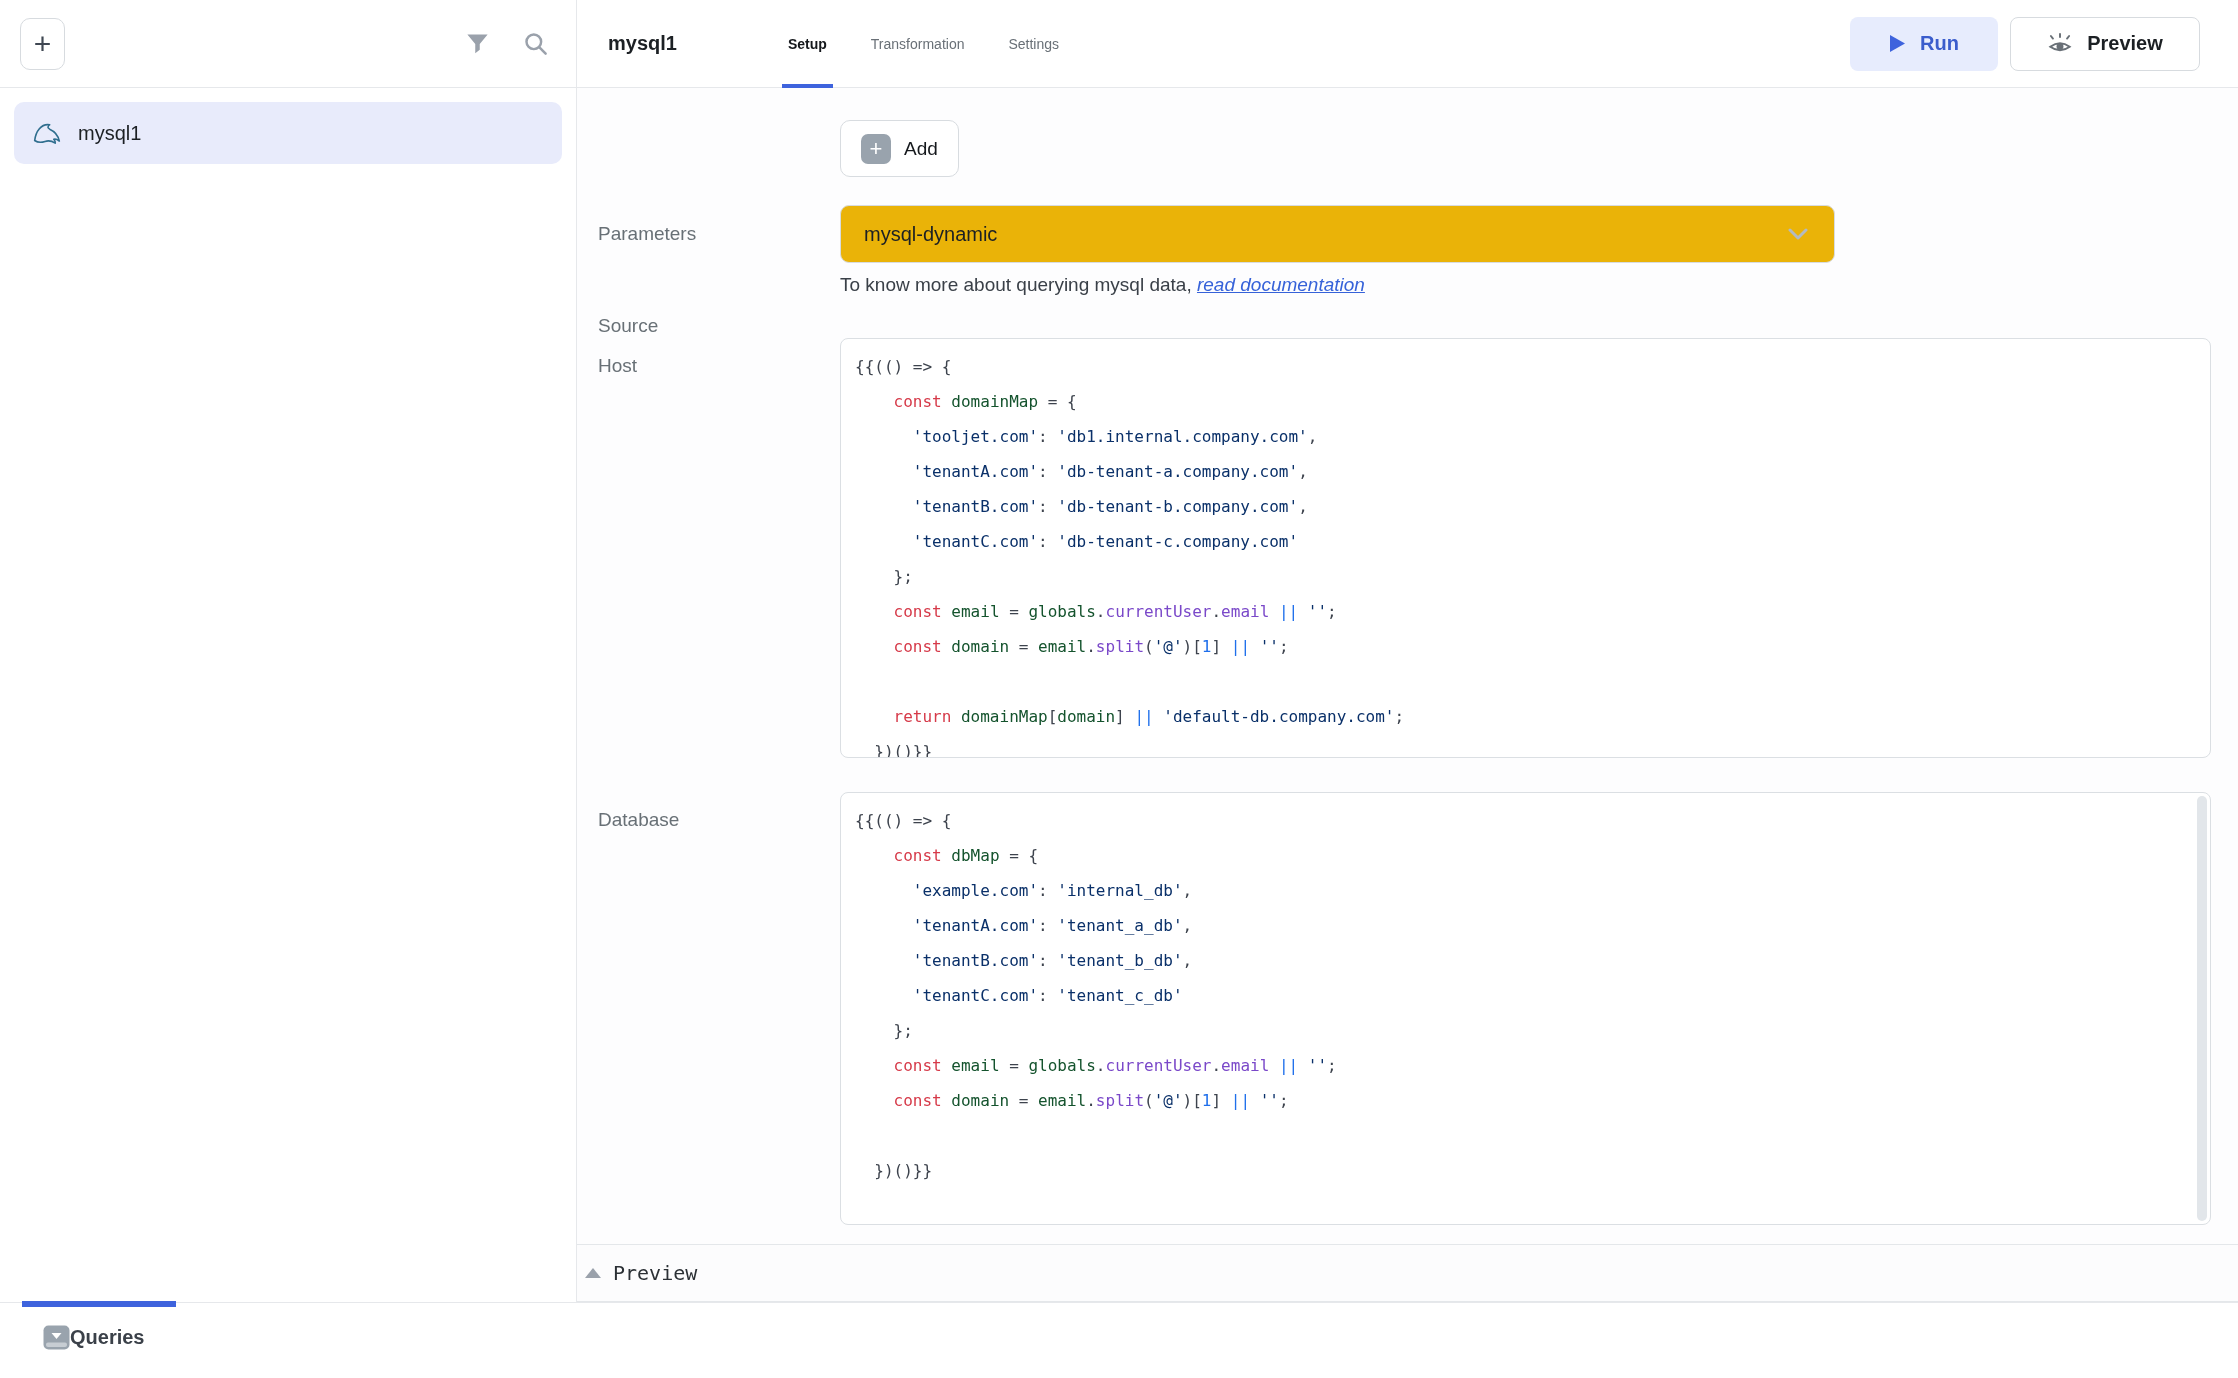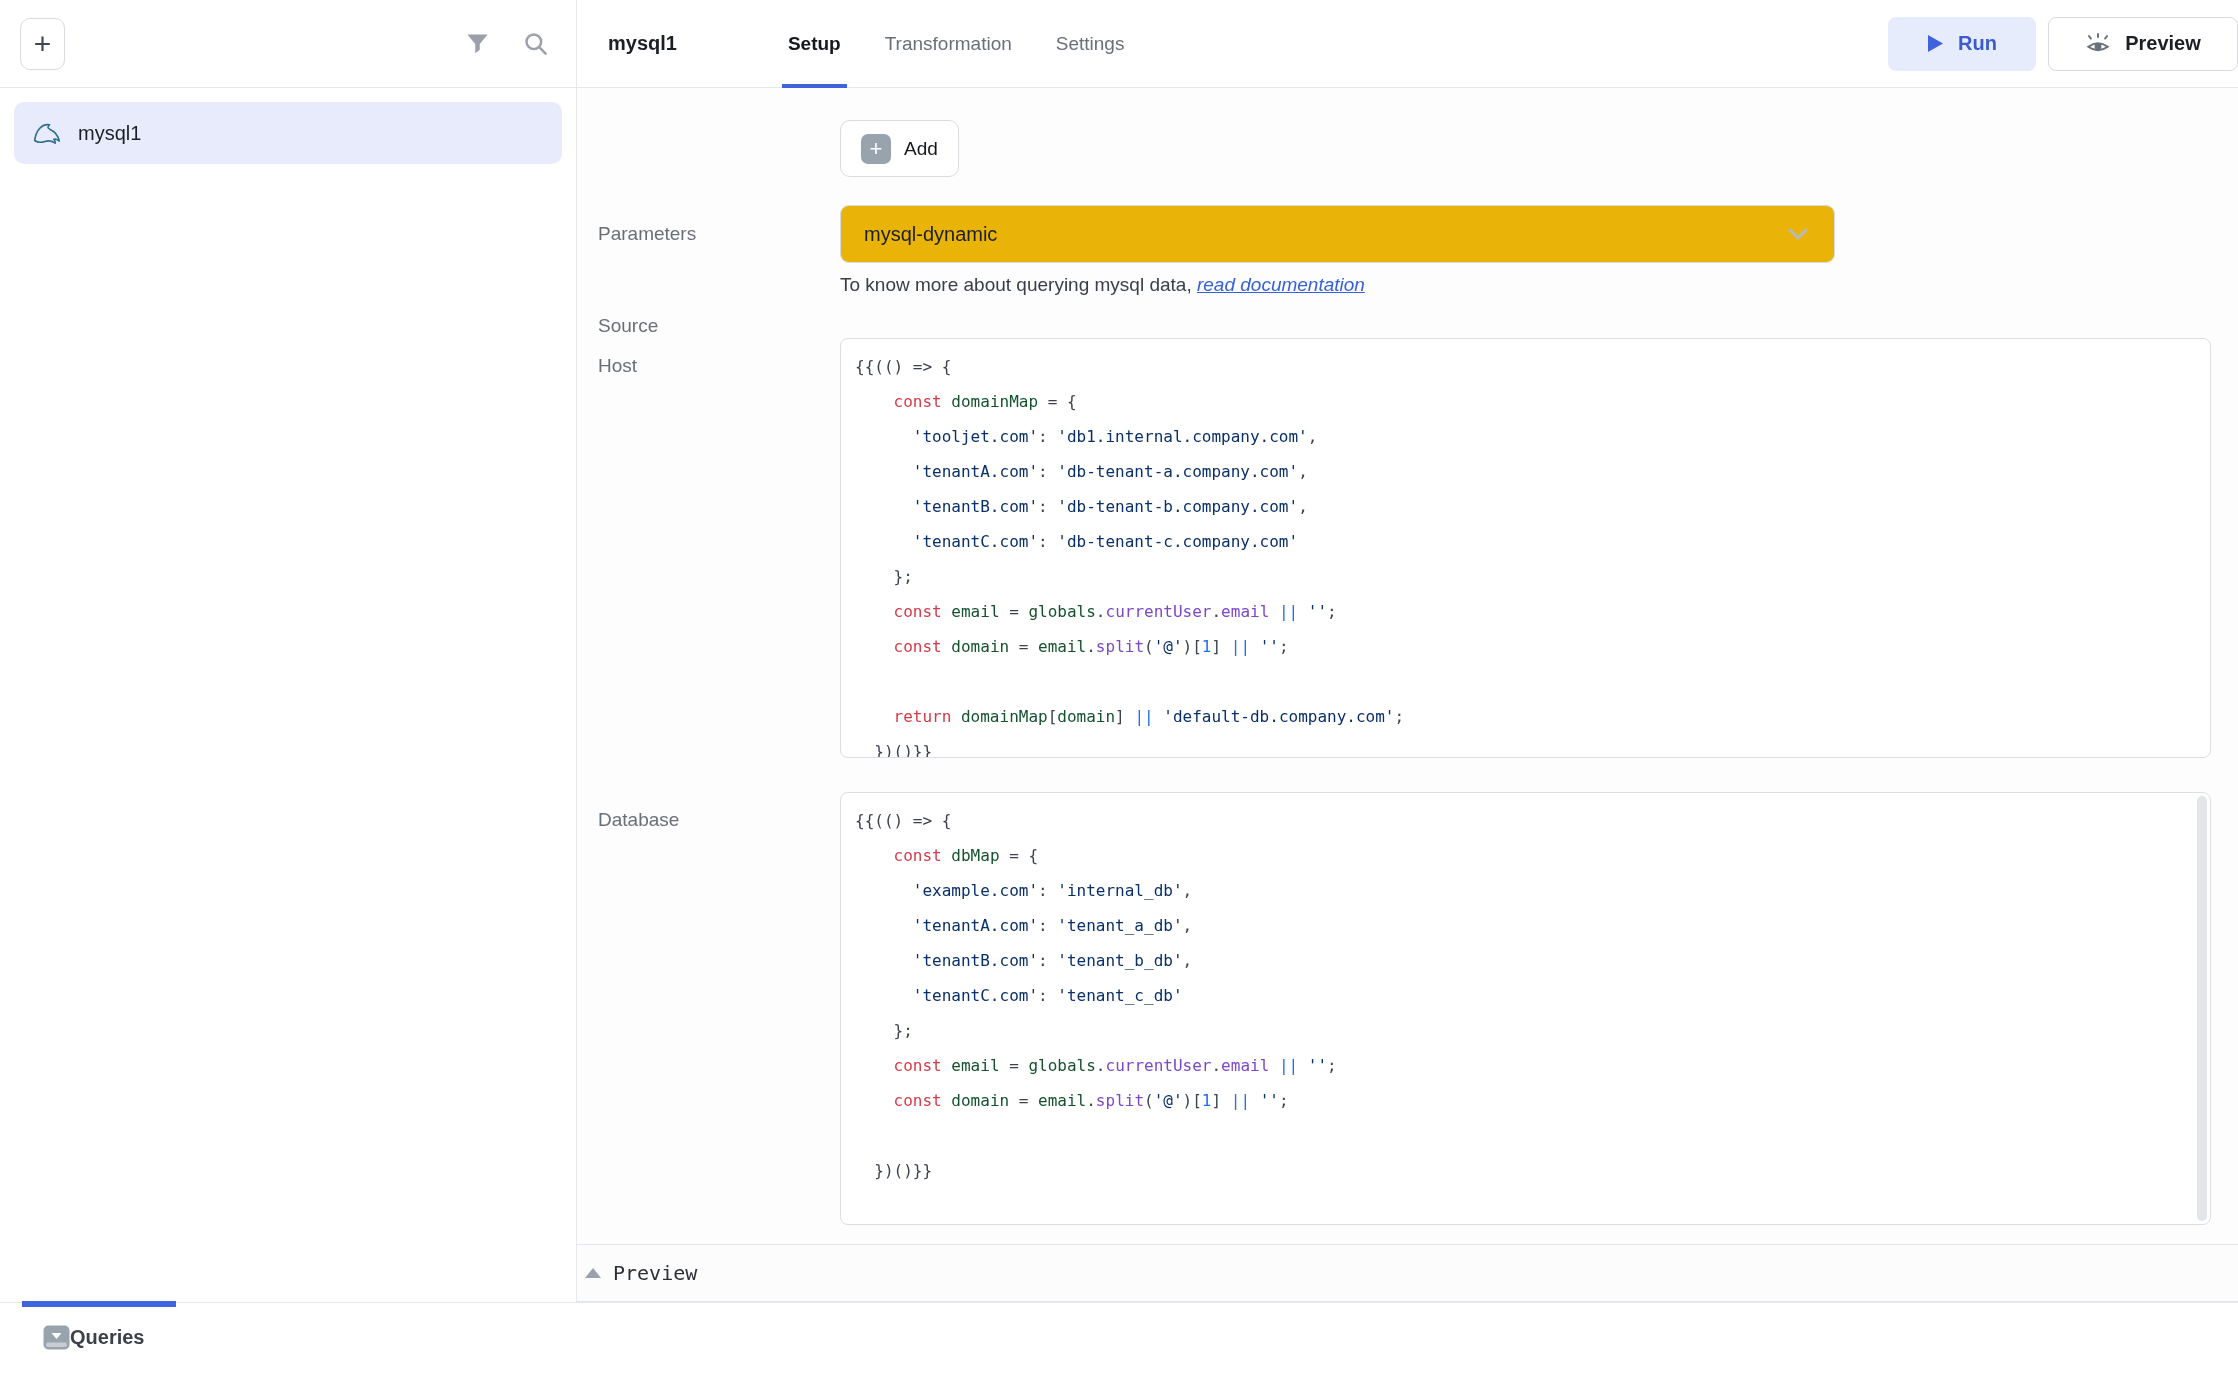--- a/index.html
+++ b/index.html
@@ -23,25 +23,25 @@
   .query-list { padding:14px; }
   .query-item { height:62px; background:#e8ebfb; border-radius:10px;
     display:flex; align-items:center; padding:0 18px; gap:16px;
     font-size:20px; font-weight:500; color:#1c2024; cursor:pointer; }
   
   .main-header { position:absolute; left:577px; top:0; right:0; height:88px;
     border-bottom:1px solid #e6e8eb; background:#fff;
     display:flex; align-items:center; }
   .query-title { margin-left:31px; font-size:20px; font-weight:600; color:#1c2024; }
   .tabs { display:flex; margin-left:105px; height:88px; }
-  .tab { font-size:19px; font-weight:500; color:#697077; padding:0 6px; margin-right:32px;
+  .tab { font-size:14px; font-weight:500; color:#697077; padding:0 6px; margin-right:32px;
     display:flex; align-items:center; height:88px; cursor:pointer; border-bottom:4px solid transparent;
     border-top:4px solid transparent; }
   .tab.active { color:#15181c; font-weight:600; border-bottom-color:#3e63dd; }
-  .header-actions { margin-left:auto; display:flex; gap:12px; }
+  .header-actions { margin-left:auto; margin-right:38px; display:flex; gap:12px; }
   .run-btn { width:148px; height:54px; border:none; border-radius:8px; background:#e7ecfd;
     color:#3a5ccc; font-size:20px; font-weight:600; display:flex; align-items:center;
     justify-content:center; gap:14px; cursor:pointer; font-family:inherit; }
   .preview-btn { width:190px; height:54px; border:1px solid #d7dbdf; border-radius:8px;
     background:#fff; color:#1c2024; font-size:20px; font-weight:600; display:flex;
     align-items:center; justify-content:center; gap:14px; cursor:pointer; font-family:inherit; }
   
   .main-content { position:absolute; left:577px; top:88px; right:0; height:1214px; background:#fdfdfe; }
   .field-label { position:absolute; left:21px; width:230px; font-size:19px;
     font-weight:500; color:#687076; }

